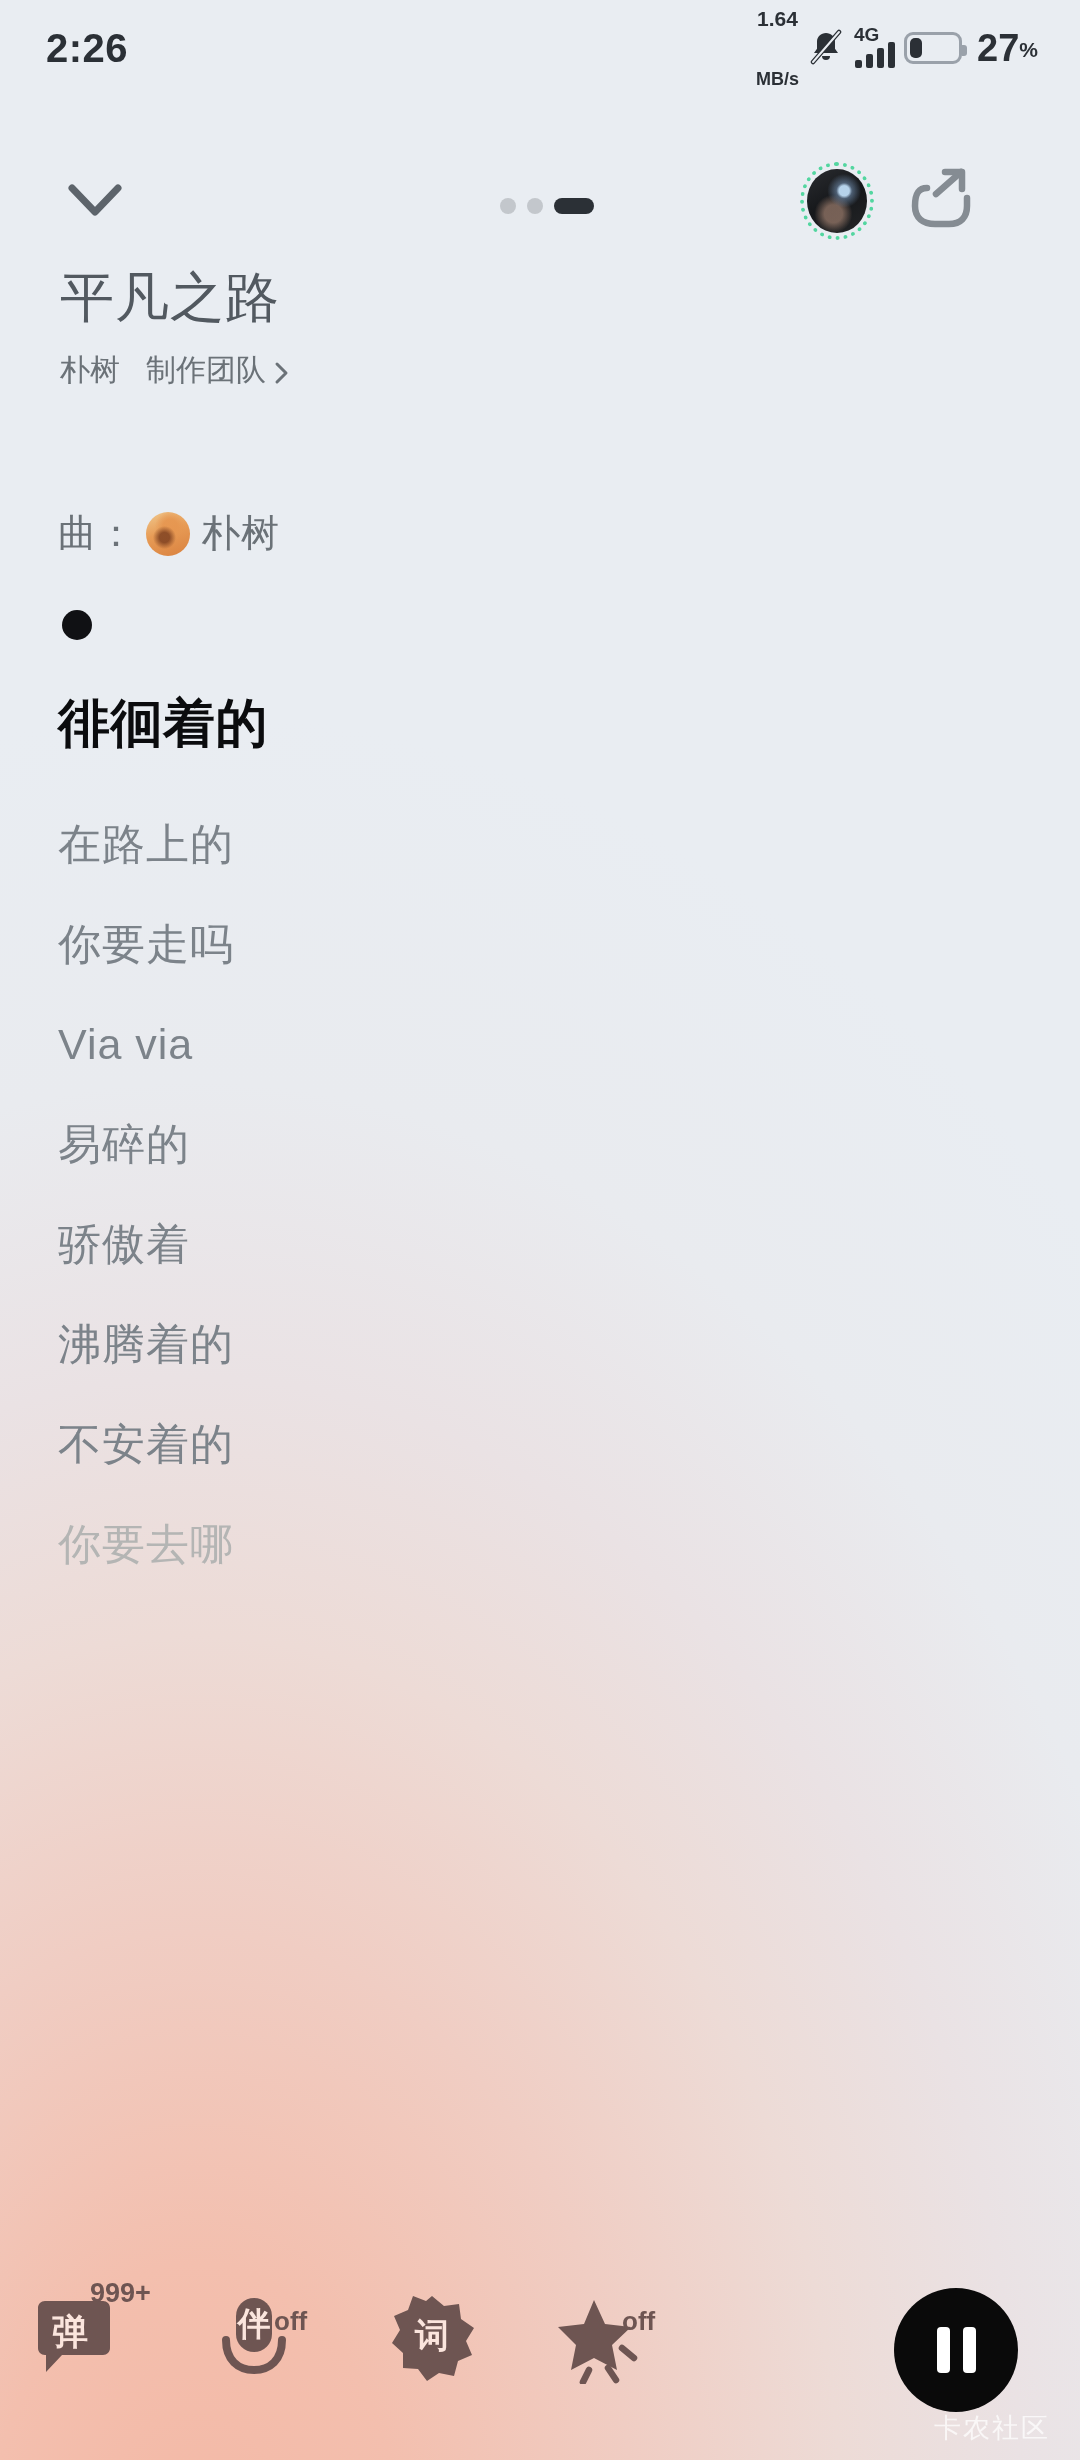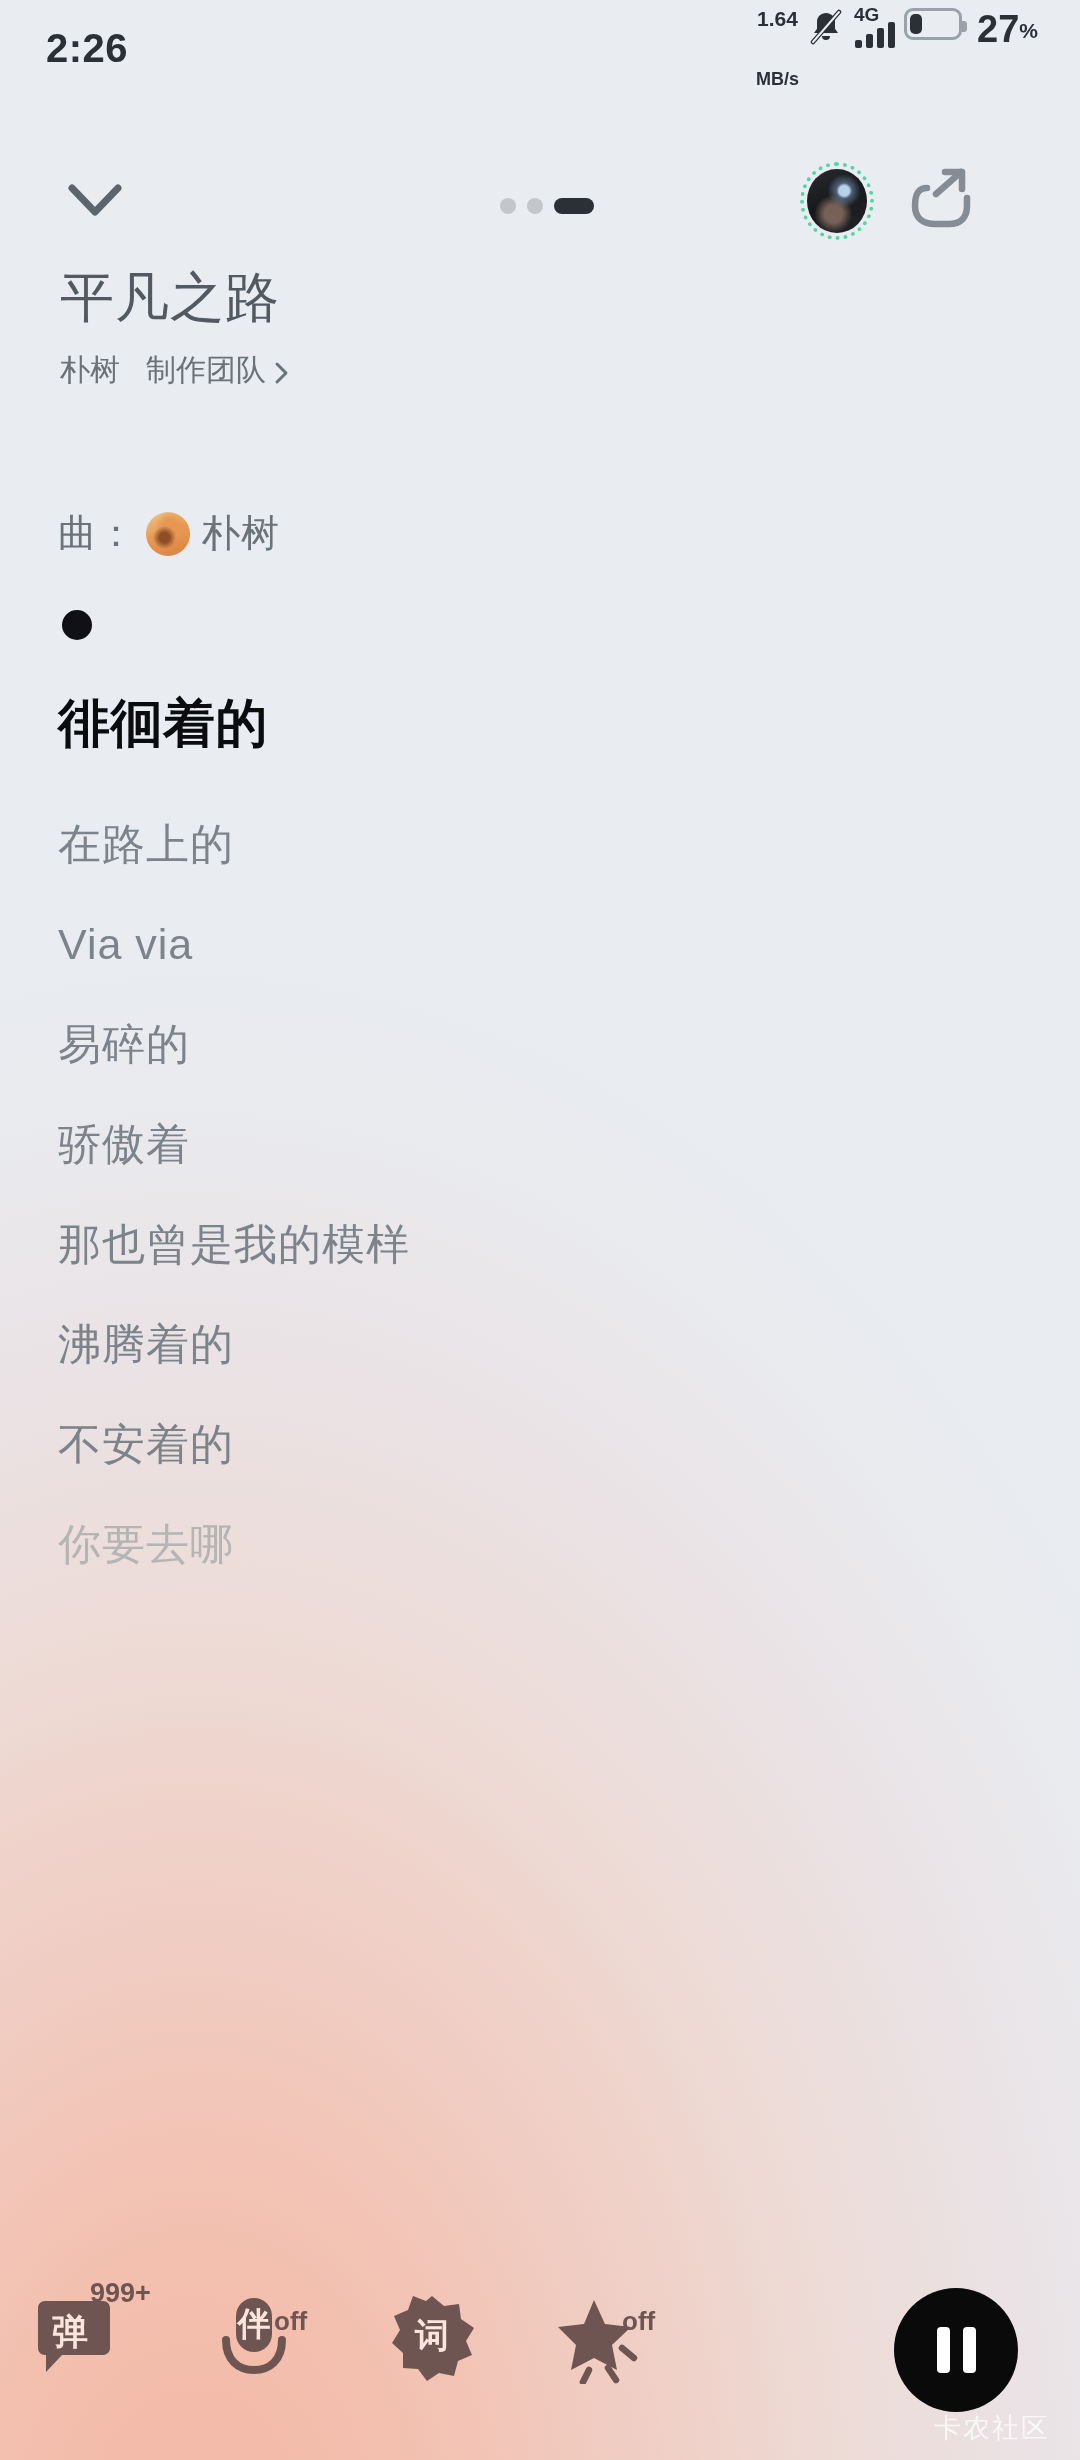--- a/index.html
+++ b/index.html
@@ -21,21 +21,21 @@
   }
 
   
   .statusbar {
     position:absolute; top:0; left:0; right:0; height:88px;
     display:flex; align-items:center; justify-content:space-between;
     padding:8px 42px 0 46px;
     color:#2b3036;
   }
   .clock { font-size:40px; font-weight:700; letter-spacing:0.5px; }
-  .status-right { display:flex; gap:9px; }
+  .status-right { display:flex; align-items:center; gap:9px; }
   .netspeed { display:flex; flex-direction:column; align-items:center; line-height:1.02; font-size:19px; font-weight:600; }
   .netspeed .v { font-size:21px; }
   .netspeed .u { font-size:18px;margin-top:41px; }
   .bell-wrap { position:relative; width:36px; height:40px; display:flex; align-items:center; justify-content:center; }
   .sig-wrap { position:relative; display:flex; align-items:flex-end; gap:3px; height:40px; }
   .sig-4g { position:absolute; top:-4px; left:1px; font-size:19px; font-weight:700; }
   .bars { display:flex; align-items:flex-end; gap:4px; height:26px; margin-left:2px; }
   .bars i { display:block; width:7px; background:#2b3036; border-radius:2px; }
   .bars i:nth-child(1){ height:8px; }
   .bars i:nth-child(2){ height:14px; }
@@ -216,24 +216,24 @@
     <span class="label">曲：</span>
     <span class="mini-av"></span>
     <span>朴树</span>
   </div>
 
   <div class="lyrics">
     <div class="lyr-bullet"></div>
 
     <div class="lyr active">徘徊着的</div>
     <div class="lyr">在路上的</div>
+    <div class="lyr">你要走吗</div>
     <div class="lyr">Via via</div>
     <div class="lyr">易碎的</div>
     <div class="lyr">骄傲着</div>
-    <div class="lyr">那也曾是我的模样</div>
     <div class="lyr">沸腾着的</div>
     <div class="lyr">不安着的</div>
     <div class="lyr faded">你要去哪</div>
   </div>
 
   <div class="toolbar">
 
     <div class="tool">
       <div class="glyph">
         <svg width="92" height="92" viewBox="0 0 92 92" style="position:absolute;left:0;top:0;">

